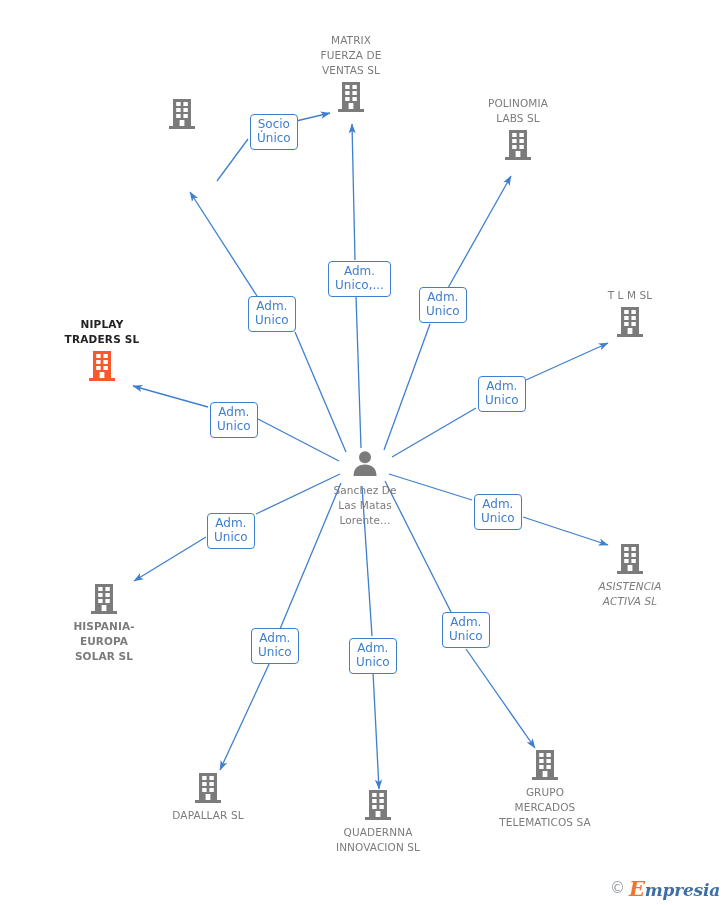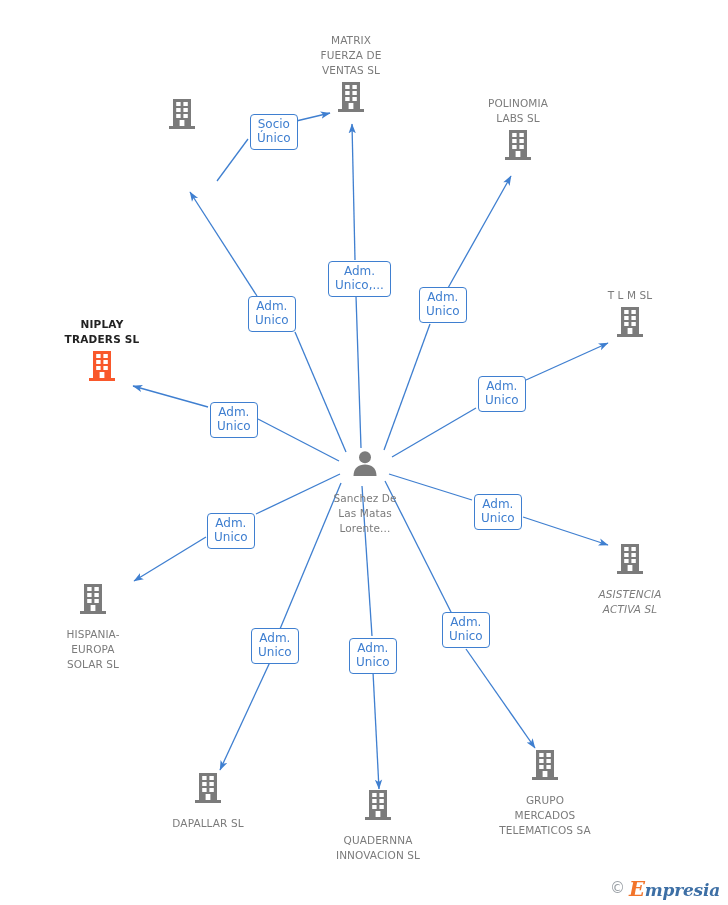--- a/index.html
+++ b/index.html
@@ -44,21 +44,21 @@
   .node-label.highlight {
     color: #222222;
     font-weight: bold;
     letter-spacing: .2px;
   }
   .node-icon {
     display: block;
     line-height: 0;
   }
   .label-below .node-icon { order: 1; }
-  .label-below .node-label { order: 2; margin-top: 12px; }
+  .label-below .node-label { order: 2; margin-top: 4px; }
   .label-above .node-label { order: 1; margin-bottom: 3px; }
   .label-above .node-icon { order: 2; }
 
   .edge-label {
     position: absolute;
     box-sizing: border-box;
     border: 1px solid #3f7fd0;
     border-radius: 4px;
     background: #ffffff;
     color: #3f7fd0;
@@ -242,21 +242,21 @@
         <rect x="9.2" y="16" width="4.4" height="4" fill="#ffffff"></rect>
         <rect x="16.4" y="16" width="4.4" height="4" fill="#ffffff"></rect>
         <rect x="12.6" y="22" width="4.8" height="6" fill="#ffffff"></rect>
         <rect x="2" y="28" width="26" height="3" fill="#7b7b7b"></rect>
       </svg>
     </span>
     <div class="node-label">ASISTENCIA
 ACTIVA SL</div>
   </div>
 
-  <div class="node label-below" style="left:93px; top:583px;">
+  <div class="node label-below" style="left:104px; top:583px;font-weight:bold;">
     <span class="node-icon">
       <svg width="30" height="32" viewBox="0 0 30 32" xmlns="http://www.w3.org/2000/svg">
         <rect x="6" y="1" width="18" height="27" fill="#7b7b7b"></rect>
         <rect x="9.2" y="4" width="4.4" height="4" fill="#ffffff"></rect>
         <rect x="16.4" y="4" width="4.4" height="4" fill="#ffffff"></rect>
         <rect x="9.2" y="10" width="4.4" height="4" fill="#ffffff"></rect>
         <rect x="16.4" y="10" width="4.4" height="4" fill="#ffffff"></rect>
         <rect x="9.2" y="16" width="4.4" height="4" fill="#ffffff"></rect>
         <rect x="16.4" y="16" width="4.4" height="4" fill="#ffffff"></rect>
         <rect x="12.6" y="22" width="4.8" height="6" fill="#ffffff"></rect>

